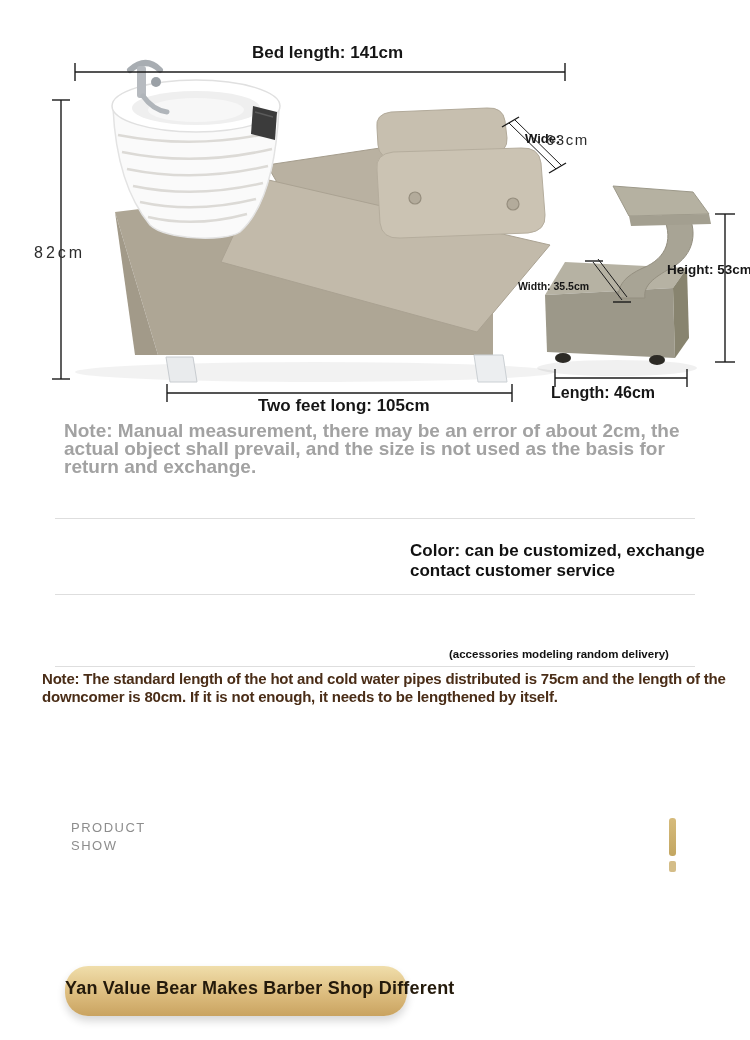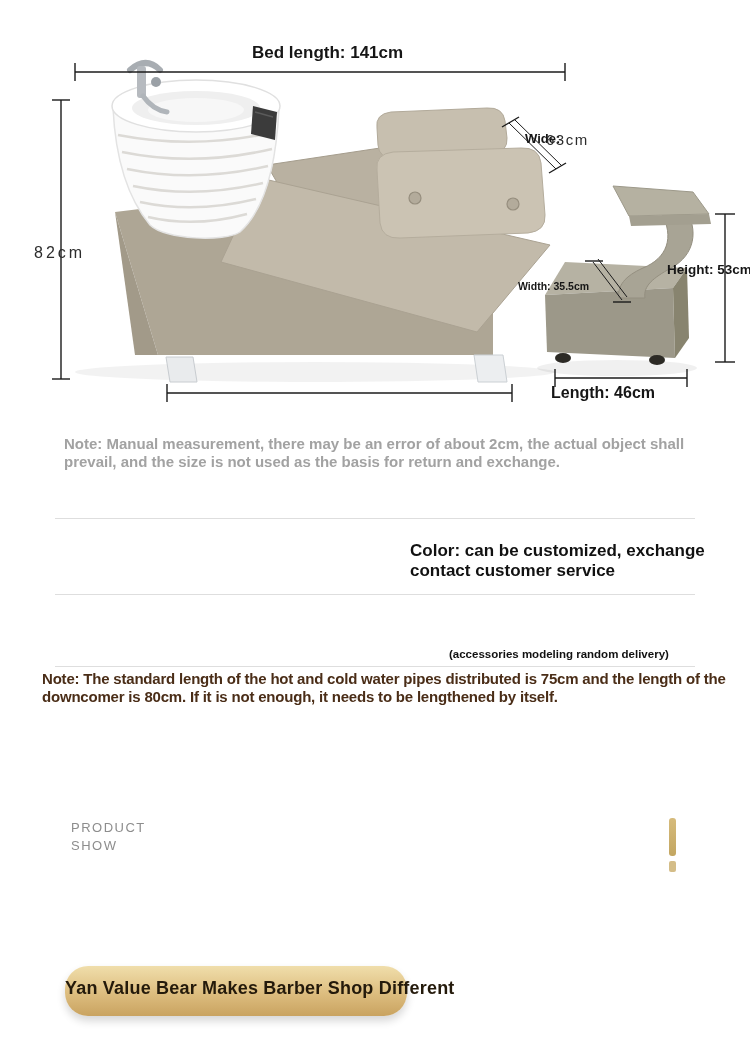--- a/index.html
+++ b/index.html
@@ -13,21 +13,21 @@
   .lbl-bedlength{left:252px;top:43px;font-size:17px;font-weight:bold;}
   .lbl-82{left:34px;top:244px;font-size:16px;font-weight:400;letter-spacing:3px;color:#2c2c2c;}
   .lbl-wide{left:525px;top:131px;font-size:13px;font-weight:bold;}
   .lbl-63{left:546px;top:131px;font-size:15px;font-weight:400;letter-spacing:1.5px;color:#2c2c2c;}
   .lbl-heightr{left:667px;top:262px;font-size:13.5px;font-weight:bold;}
   .lbl-w355{left:518px;top:280px;font-size:10.5px;font-weight:bold;}
   .lbl-twofeet{left:258px;top:396px;font-size:17px;font-weight:bold;}
   .lbl-len46{left:551px;top:384px;font-size:16px;font-weight:bold;}
   .note-gray{
     position:absolute;left:64px;top:422px;width:640px;
-    font-size:15px;font-weight:bold;color:#a2a2a2;line-height:18px;margin-top:13px;
+    font-size:19px;font-weight:bold;color:#a2a2a2;line-height:18px;
   }
   
   .divider{position:absolute;left:55px;width:640px;height:1px;background:#dedede;}
   .d1{top:518px;} .d2{top:594px;} .d3{top:666px;}
   .spec-name{position:absolute;left:62px;top:545px;font-size:17px;font-weight:bold;white-space:nowrap;}
   .spec-color{position:absolute;left:410px;top:541px;width:300px;font-size:17px;font-weight:bold;line-height:19.5px;}
   .spec-material{position:absolute;left:62px;top:620px;font-size:17px;font-weight:bold;white-space:nowrap;}
   .spec-type{position:absolute;left:413px;top:623px;font-size:13.5px;font-weight:bold;white-space:nowrap;}
   .spec-type-note{position:absolute;left:449px;top:648px;font-size:11.5px;font-weight:bold;white-space:nowrap;}
   .pipe-note{
@@ -140,20 +140,21 @@
         <line x1="662" y1="369" x2="662" y2="387"></line>
       </g>
     </svg>
 
     <div class="lbl lbl-bedlength">Bed length: 141cm</div>
     <div class="lbl lbl-82">82cm</div>
     <div class="lbl lbl-wide">Wide:</div>
     <div class="lbl lbl-63">63cm</div>
     <div class="lbl lbl-heightr">Height: 53cm</div>
     <div class="lbl lbl-w355">Width: 35.5cm</div>
+    <div class="lbl lbl-twofeet">Two feet long: 105cm</div>
     <div class="lbl lbl-len46">Length: 46cm</div>
     <div class="note-gray">Note: Manual measurement, there may be an error of about 2cm, the actual object shall prevail, and the size is not used as the basis for return and exchange.</div>
   </div>
 
   <div class="divider d1"></div>
   <div class="spec-color">Color: can be customized, exchange contact customer service</div>
   <div class="divider d2"></div>
   <div class="spec-type-note">(accessories modeling random delivery)</div>
   <div class="divider d3"></div>
   <div class="pipe-note">Note: The standard length of the hot and cold water pipes distributed is 75cm and the length of the downcomer is 80cm. If it is not enough, it needs to be lengthened by itself.</div>

